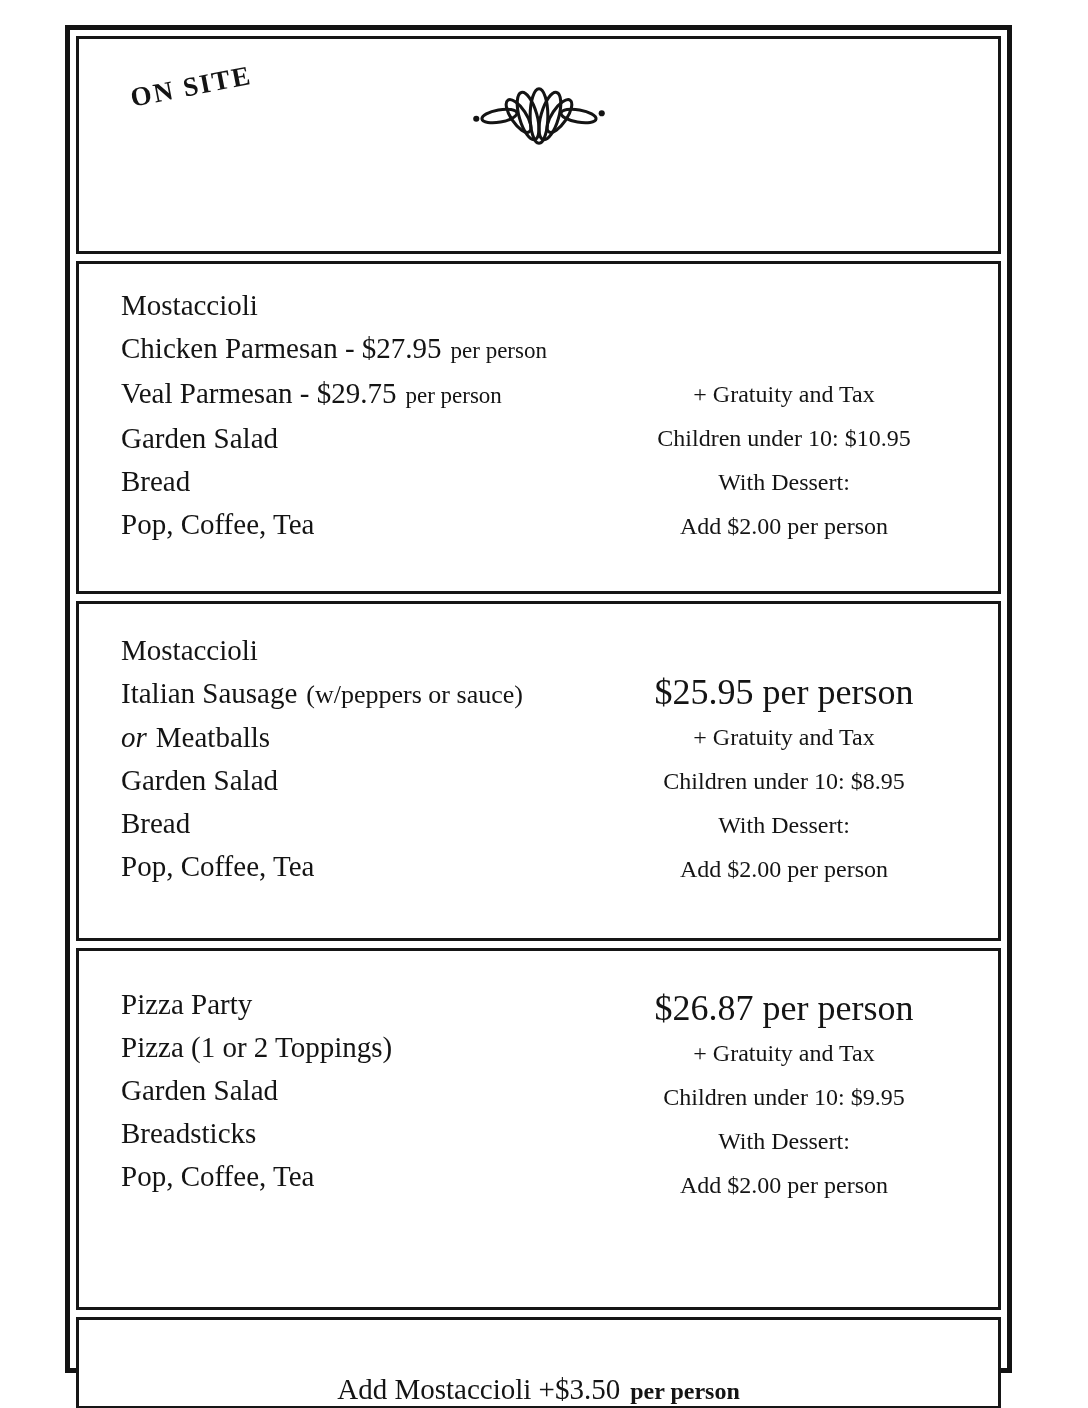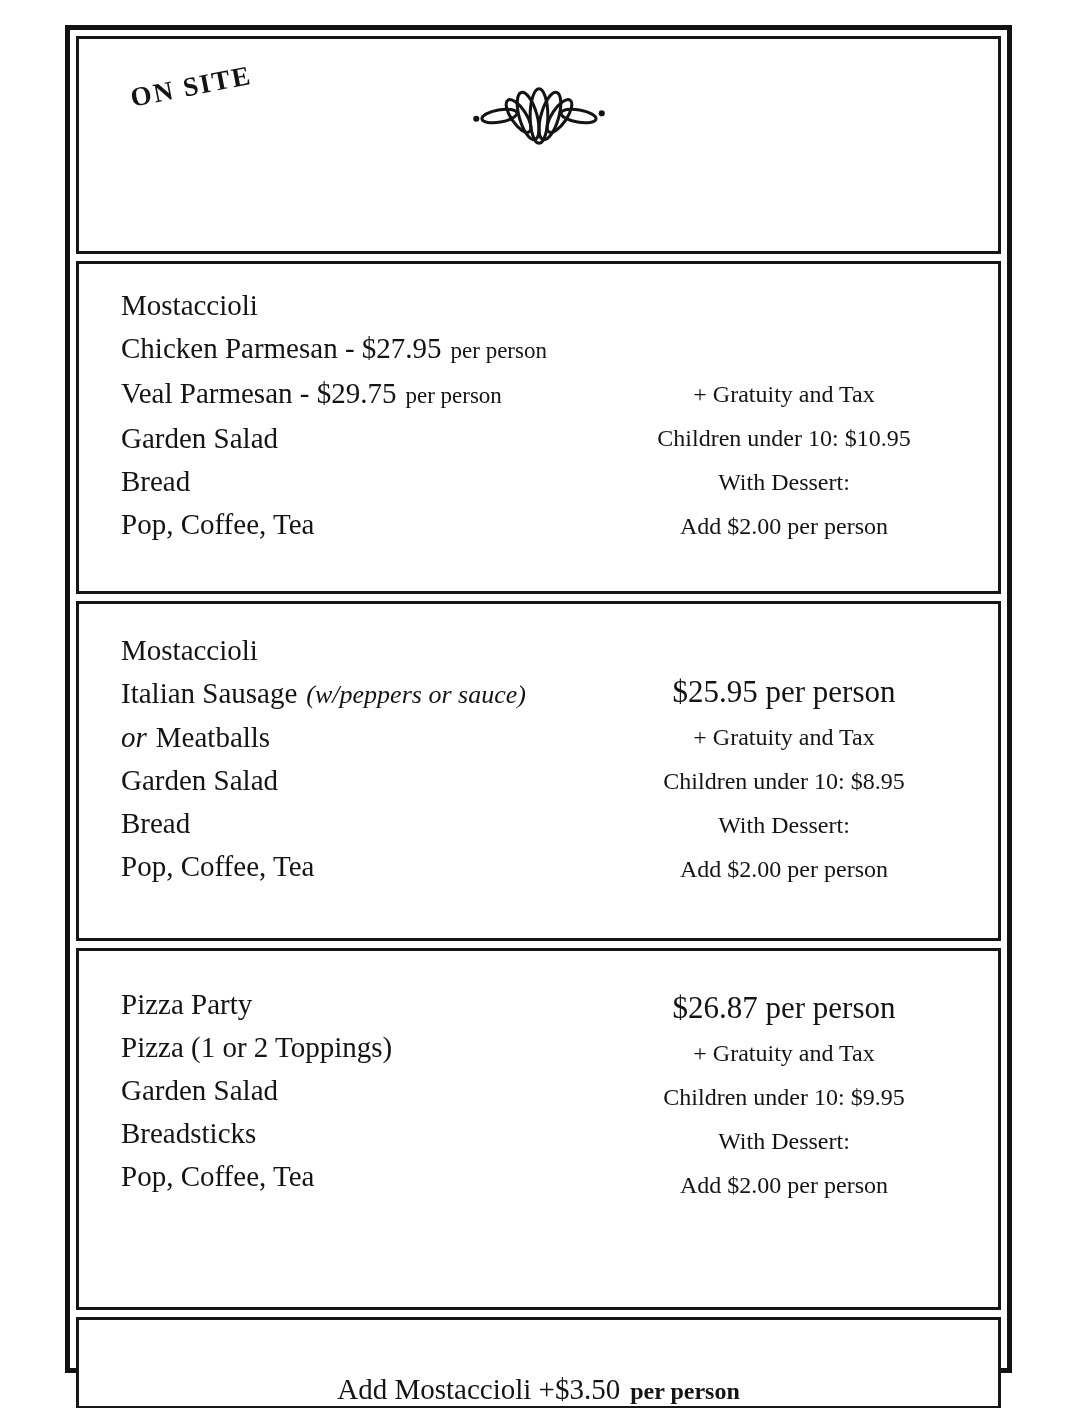--- a/index.html
+++ b/index.html
@@ -62,28 +62,28 @@
   .pt-s1 { padding-top: 20px; }
   .pt-s2 { padding-top: 25px; }
   .pt-s3 { padding-top: 32px; }
   .items { flex: 1 1 auto; padding-left: 42px; }
   .item-line {
     font-size: 29px;
     line-height: 43px;
     white-space: nowrap;
   }
   .note-sm { font-size: 23px; margin-left: 9px; }
-  .note-it { font-size: 26px; font-style: italic; margin-left: 9px; }
+  .note-it { font-size: 26px; margin-left: 9px; }
   .prefix-it { font-style: italic; margin-right: 9px; }
 
   .pricing { width: 420px; margin-right: 4px; text-align: center; flex: 0 0 auto; }
   .mt-s1 { margin-top: 88px; }
   .mt-s2 { margin-top: 40px; }
   .mt-s3 { margin-top: 2px; }
-  .price-big { font-size: 31px; line-height: 46px; }
+  .price-big { font-size: 36px; line-height: 46px; }
   .pline { font-size: 24px; line-height: 44px; }
 
   
   .footer-box {
     height: 92px;
     display: flex;
     justify-content: center;
     align-items: flex-end;
   }
   .footer-inner { display: flex; align-items: baseline; }

